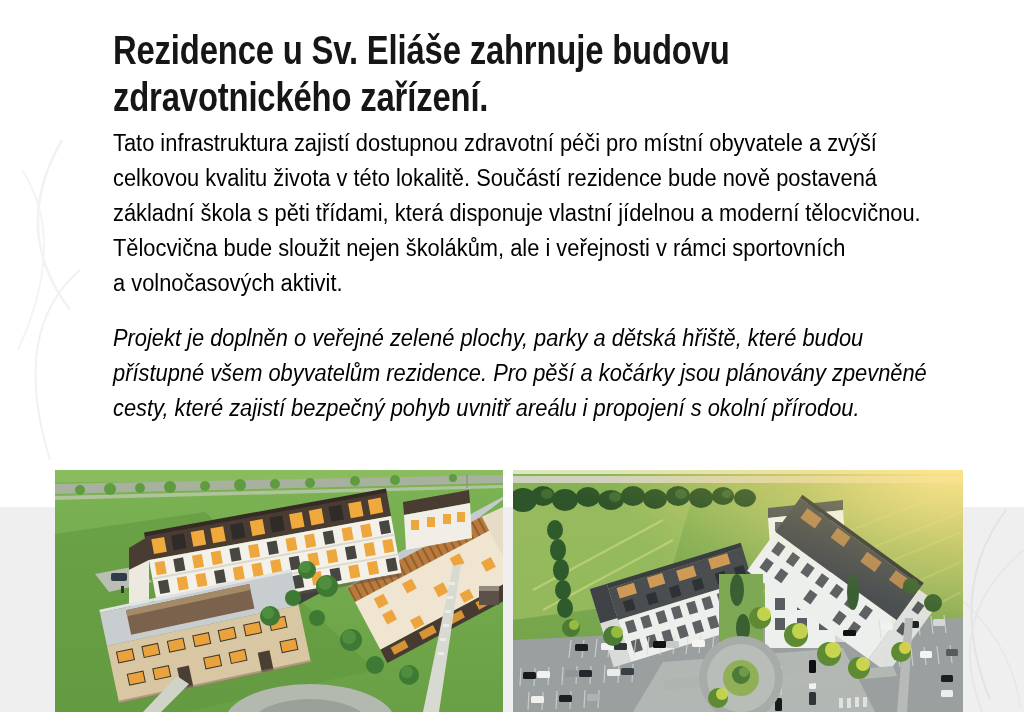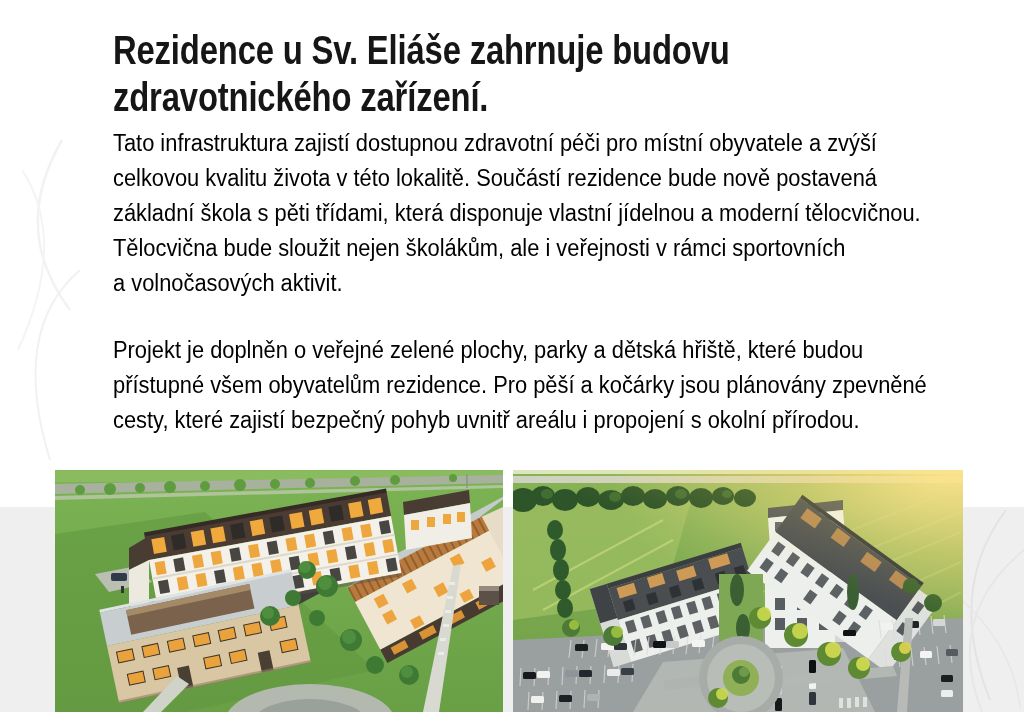--- a/index.html
+++ b/index.html
@@ -25,21 +25,21 @@
   }
   .para{
     position:absolute;left:113px;color:#000000;
     font-size:23px;font-weight:400;
   }
   .para .line{
     display:block;line-height:35px;white-space:nowrap;
     transform:scaleX(.95);transform-origin:0 0;
   }
   .para1{top:126px;}
-  .para2{top:333px;}
+  .para2{top:321px;font-style:italic;}
 
   .figures{
     position:absolute;left:55px;top:470px;
     display:flex;gap:10px;
   }
   .figures svg{display:block;}
 </style>
 </head>
 <body>
 

